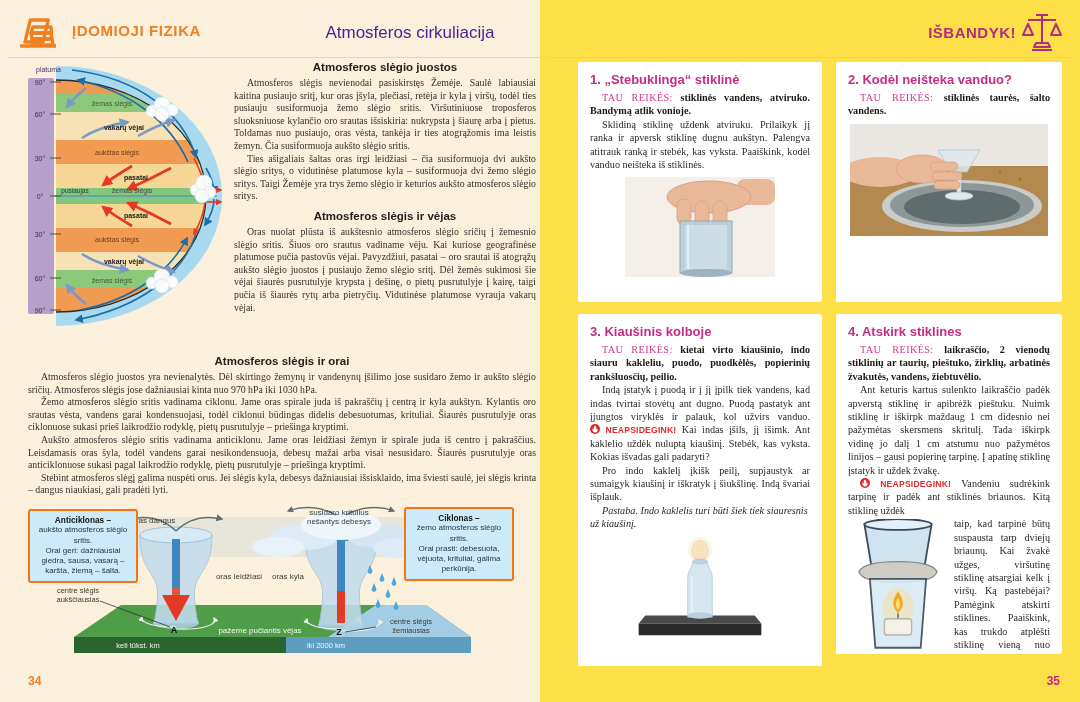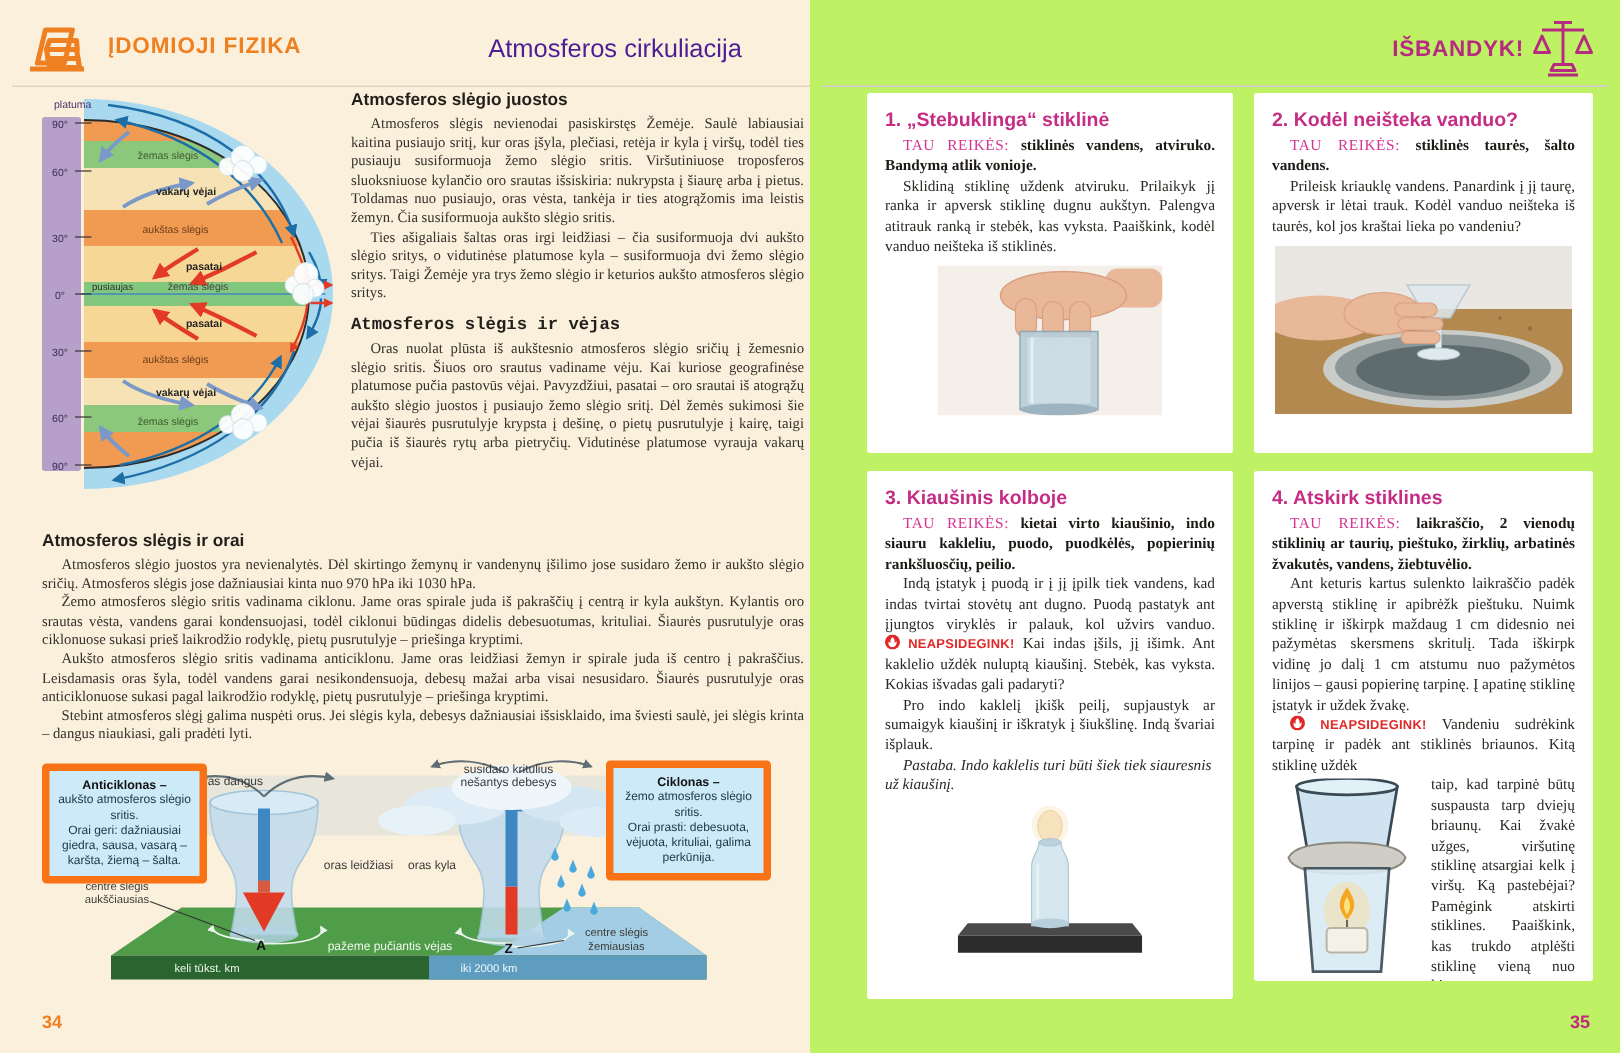--- a/index.html
+++ b/index.html
@@ -1,40 +1,40 @@
 <!DOCTYPE html>
 <html><head>
 <meta charset="utf-8">
 <style>
   html,body{margin:0;padding:0;}
   body{width:1080px;height:702px;font-family:"Liberation Serif",serif;}
   #spread{position:relative;width:1080px;height:702px;overflow:hidden;background:#fbf0dc;}
   .page{position:absolute;top:0;height:702px;}
   #page-left{left:0;width:600px;background:#fbf0dc;}
-  #page-right{left:540px;width:540px;background:#bef264;}
+  #page-right{left:540px;width:540px;background:#fde047;}
   .hdr-rule{position:absolute;top:57px;left:8px;right:8px;height:1px;}
   #page-left .hdr-rule{background:#e2d4bd;}
   #page-right .hdr-rule{background:#d9c6d7;}
   .brand{position:absolute;left:72px;top:22px;font:bold 15px "Liberation Sans",sans-serif;letter-spacing:.6px;color:#ee8022;}
   .chapter{position:absolute;left:300px;top:23px;width:220px;text-align:center;font:17px "Liberation Sans",sans-serif;color:#4c1d95;}
   .trybtn{position:absolute;right:64px;top:24px;font:bold 15px "Liberation Sans",sans-serif;letter-spacing:.5px;color:#b62a80;}
   .pagenum{position:absolute;bottom:14px;font:bold 12px "Liberation Sans",sans-serif;}
   #pn34{left:28px;color:#ee8022;}
   #pn35{right:20px;color:#c5297f;}
   
   .lp-col{position:absolute;left:234px;top:61px;width:302px;}
   .lp-full{position:absolute;left:28px;top:355px;width:508px;}
-  .lp-h{margin:0 0 4px;text-align:left;font:bold 11.5px "Liberation Sans",sans-serif;color:#221f1b;}
-  .lp-h.mt{margin-top:7px;font-family:Liberation Mono, monospace;}
+  .lp-h{margin:0 0 4px;text-align:center;font:bold 11.5px "Liberation Sans",sans-serif;color:#221f1b;}
+  .lp-h.mt{margin-top:7px;}
   .lp-p{margin:0;text-indent:13px;text-align:justify;font-size:9.8px;line-height:12.6px;color:#34302b;}
   
   #globe{position:absolute;left:20px;top:62px;}
   
   #bdia{position:absolute;left:26px;top:505px;width:488px;height:164px;}
-  .info-box{position:absolute;box-sizing:border-box;background:#cdeaf8;border:5px solid #f97316;border-radius:3px;padding:4px 5px;font:8px/10.3px "Liberation Sans",sans-serif;text-align:center;color:#20384e;}
+  .info-box{position:absolute;box-sizing:border-box;background:#cdeaf8;border:2px solid #f97316;border-radius:3px;padding:4px 5px;font:8px/10.3px "Liberation Sans",sans-serif;text-align:center;color:#20384e;}
   .info-box b{display:block;font-size:8.3px;color:#111;}
   #box-anti{left:2px;top:4px;width:110px;}
   #box-cyc{left:378px;top:2px;width:110px;}
   
   .card{position:absolute;box-sizing:border-box;background:#ffffff;border-radius:2px;padding:10px 12px;overflow:hidden;}
   #card1{left:38px;top:62px;width:244px;height:240px;}
   #card2{left:296px;top:62px;width:226px;height:240px;}
   #card3{left:38px;top:314px;width:244px;height:352px;}
   #card4{left:296px;top:314px;width:226px;height:340px;}
   .exp-title{margin:0 0 4px;font:bold 13px "Liberation Sans",sans-serif;color:#c52d85;}
@@ -331,21 +331,20 @@
         <line x1="63" y1="48" x2="63" y2="92" stroke="#e6eff3" stroke-width="2"></line>
       </svg>
     </div>
 
     <div class="card" id="card2">
       <h4 class="exp-title">2. Kodėl neišteka vanduo?</h4>
       <p class="exp-lead">
         <span class="need-label">TAU REIKĖS:</span>
         <span class="need-text">stiklinės taurės, šalto vandens.</span>
       </p>
-      <p class="exp-body">Prileisk kriauklę vandens. Panardink į jį taurę, apversk ir lėtai trauk. Kodėl vanduo neišteka iš taurės, kol jos kraštai lieka po vandeniu?</p>
       <svg class="illus-center" width="198" height="112" viewBox="0 0 198 112">
         <rect width="198" height="42" fill="#eae7e2"></rect>
         <rect y="42" width="198" height="70" fill="#b3894f"></rect>
         <circle cx="30" cy="52" r="1.5" fill="#96703c"></circle>
           <circle cx="60" cy="48" r="1.2" fill="#96703c"></circle>
         <circle cx="170" cy="55" r="1.5" fill="#96703c"></circle>
           <circle cx="150" cy="48" r="1.2" fill="#96703c"></circle>
         <ellipse cx="112" cy="82" rx="80" ry="26" fill="#c9ccc9"></ellipse>
         <ellipse cx="112" cy="81" rx="72" ry="22" fill="#8d9798"></ellipse>
         <ellipse cx="112" cy="83" rx="58" ry="17" fill="#5f6c6e"></ellipse>

